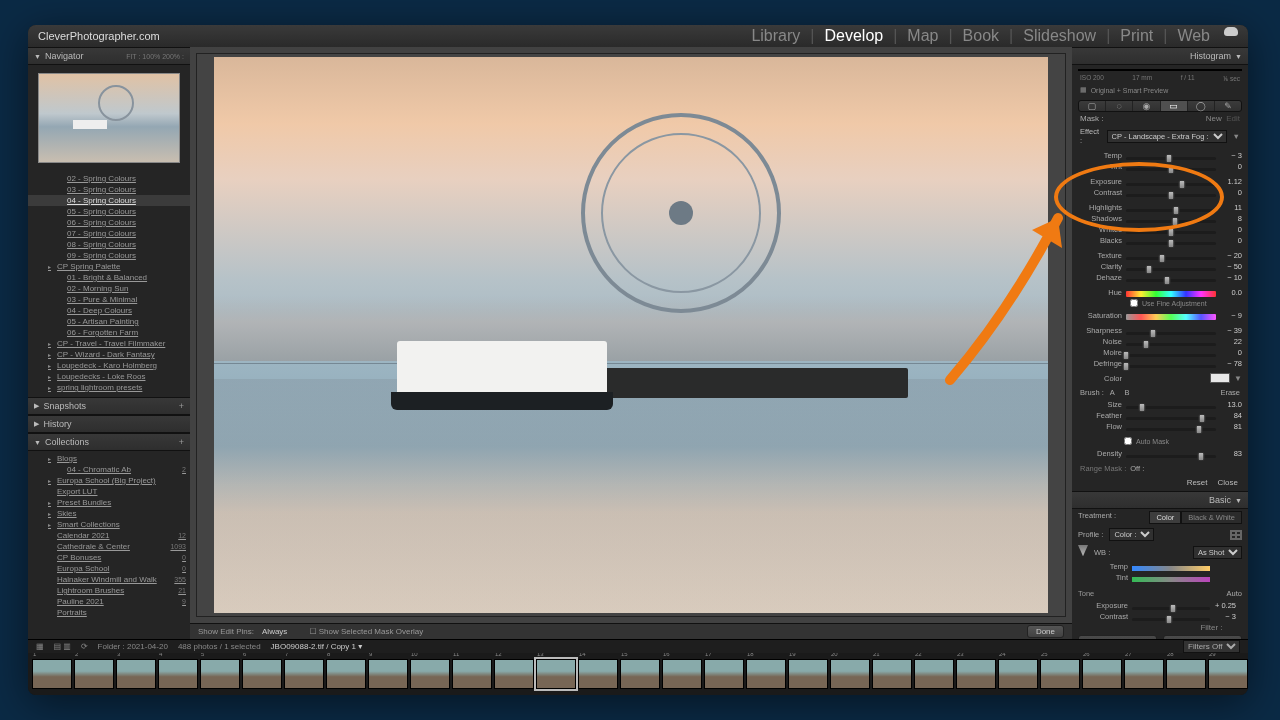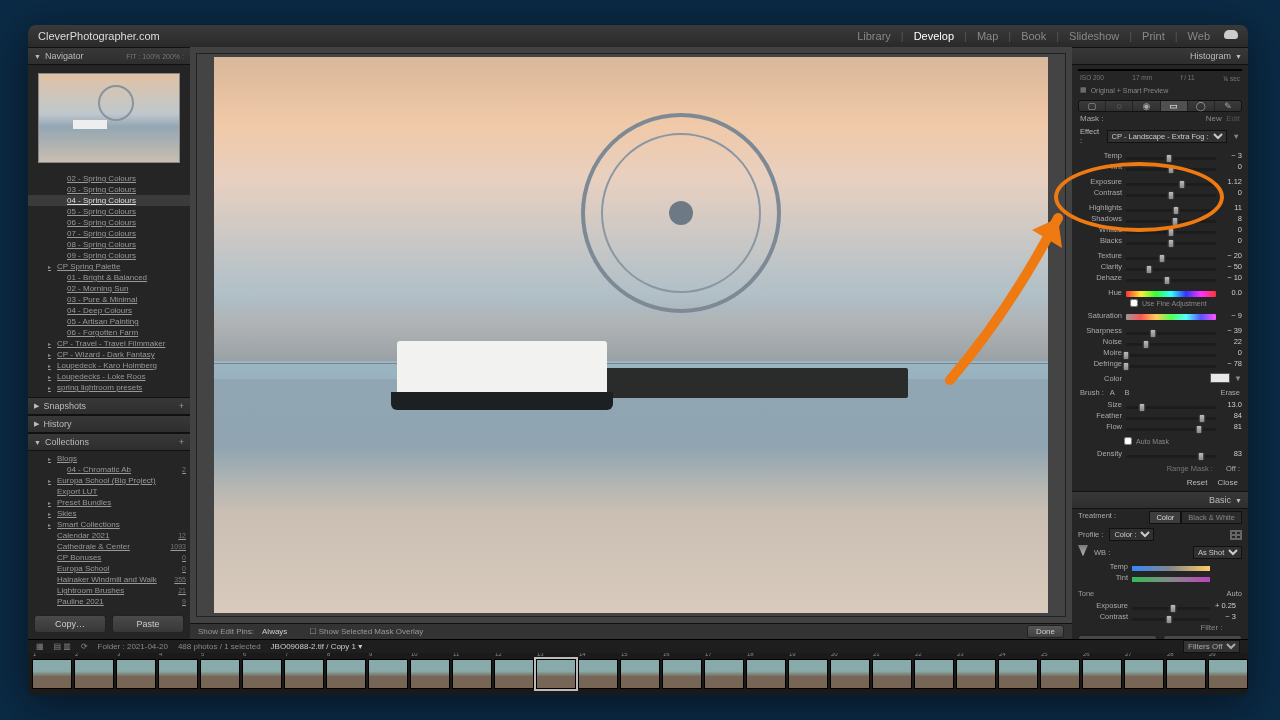--- a/index.html
+++ b/index.html
@@ -1,21 +1,21 @@
 <!DOCTYPE html>
 <html><head>
 <meta charset="utf-8">
 <style>
   * { margin: 0; padding: 0; box-sizing: border-box; font-family: "Helvetica Neue", Arial, sans-serif; }
   body { background: #0b2a45; width: 1280px; height: 720px; overflow: hidden; position: relative; }
   .frame { position: absolute; left: 28px; top: 25px; width: 1220px; height: 670px; background: #1a1a1a; border-radius: 8px; overflow: hidden; box-shadow: 0 8px 40px rgba(0,0,0,.5); display: flex; flex-direction: column; }
 
   
   .titlebar { height: 22px; background: linear-gradient(#3a3a3a,#2a2a2a); display:flex; align-items:center; padding:0 10px; font-size:11px; color:#ddd; }
-  .modules { display:flex; gap:10px; margin-left:auto; font-size:11px; }
+  .modules { display:flex; gap:10px; margin-left:auto; font-size:16px; }
   .modules span { color:#888; cursor:pointer; }
   .modules .sep { color:#555; }
   .modules .active { color:#fff; font-weight:500; }
   .cloud { width:14px; height:9px; background:#ccc; border-radius:5px 5px 3px 3px; margin-left:4px; }
 
   
   .workspace { flex:1; display:flex; background:#2e2e2e; min-height:0; }
   .leftcol { width:162px; background:#252525; display:flex; flex-direction:column; font-size:8px; color:#999; }
   .midcol { flex:1; display:flex; flex-direction:column; background:#424242; min-height:0; }
   .rightcol { width:176px; background:#252525; display:flex; flex-direction:column; font-size:8px; color:#999; overflow:hidden; }
@@ -94,21 +94,21 @@
   .srow .tinttrack { flex:1; height:5px; background:linear-gradient(90deg,#3b5,#888,#b4b); position:relative; }
   .chkrow { padding:2px 0 2px 52px; font-size:7px; color:#888; display:flex; align-items:center; gap:4px; }
   .chkrow input { width:8px; height:8px; }
   .colorrow { display:flex; align-items:center; padding:1px 6px 3px 6px; }
   .colorrow .lbl { width:44px; text-align:right; font-size:7.5px; color:#aaa; margin-right:6px; }
   .colorrow .sw { width:20px; height:10px; background:#e8e8e8; border:1px solid #555; margin-left:auto; }
 
   .brushhead { display:flex; padding:2px 8px 1px 8px; font-size:7.5px; color:#aaa; }
   .brushhead .r { margin-left:auto; }
   .brushhead .ab { letter-spacing:4px; margin-left:6px; }
-  .rangemask { padding:2px 8px; font-size:7.5px; color:#777; display:flex; align-items:center; gap:9px;justify-content:flex-end; }
+  .rangemask { padding:2px 8px; font-size:7.5px; color:#777; display:flex; align-items:center; gap:0; }
 
   .resetclose { display:flex; justify-content:flex-end; gap:10px; padding:3px 10px 4px; font-size:8px; color:#bbb; }
   .resetclose span { cursor:pointer; }
 
   .basicbody { padding:2px 6px 4px 6px; }
   .basicbody .tabs { display:flex; justify-content:flex-end; gap:0; font-size:7.5px; margin-bottom:3px; }
   .basicbody .tabs div { padding:1px 6px; border:1px solid #111; background:#2b2b2b; color:#888; cursor:pointer; }
   .basicbody .tabs .on { background:#3d3d3d; color:#ddd; }
   .profilerow { display:flex; align-items:center; font-size:7.5px; color:#aaa; gap:6px; padding:1px 0 3px 0; }
   .profilerow select { background:#303030; border:1px solid #111; color:#ccc; font-size:7.5px; }
@@ -365,24 +365,20 @@
             <span>Pauline 2021</span>
             <span class="cnt">9</span>
           </div>
           <div class="row">
             <span class="ind" style="width: 10px;"></span>
             <span class="tri"></span>
             <span>Portraits</span>
           </div>
         </div>
 
-      <div class="copypaste">
-        <button>Copy…</button>
-        <button>Paste</button>
-      </div>
     </div>
 
     <div class="midcol">
       <div class="canvas">
         <div class="photo">
           <div class="bldgs"></div>
           <div class="wheel"></div>
             <div class="hub"></div>
           <div class="horizon"></div>
           <div class="refl"></div>

